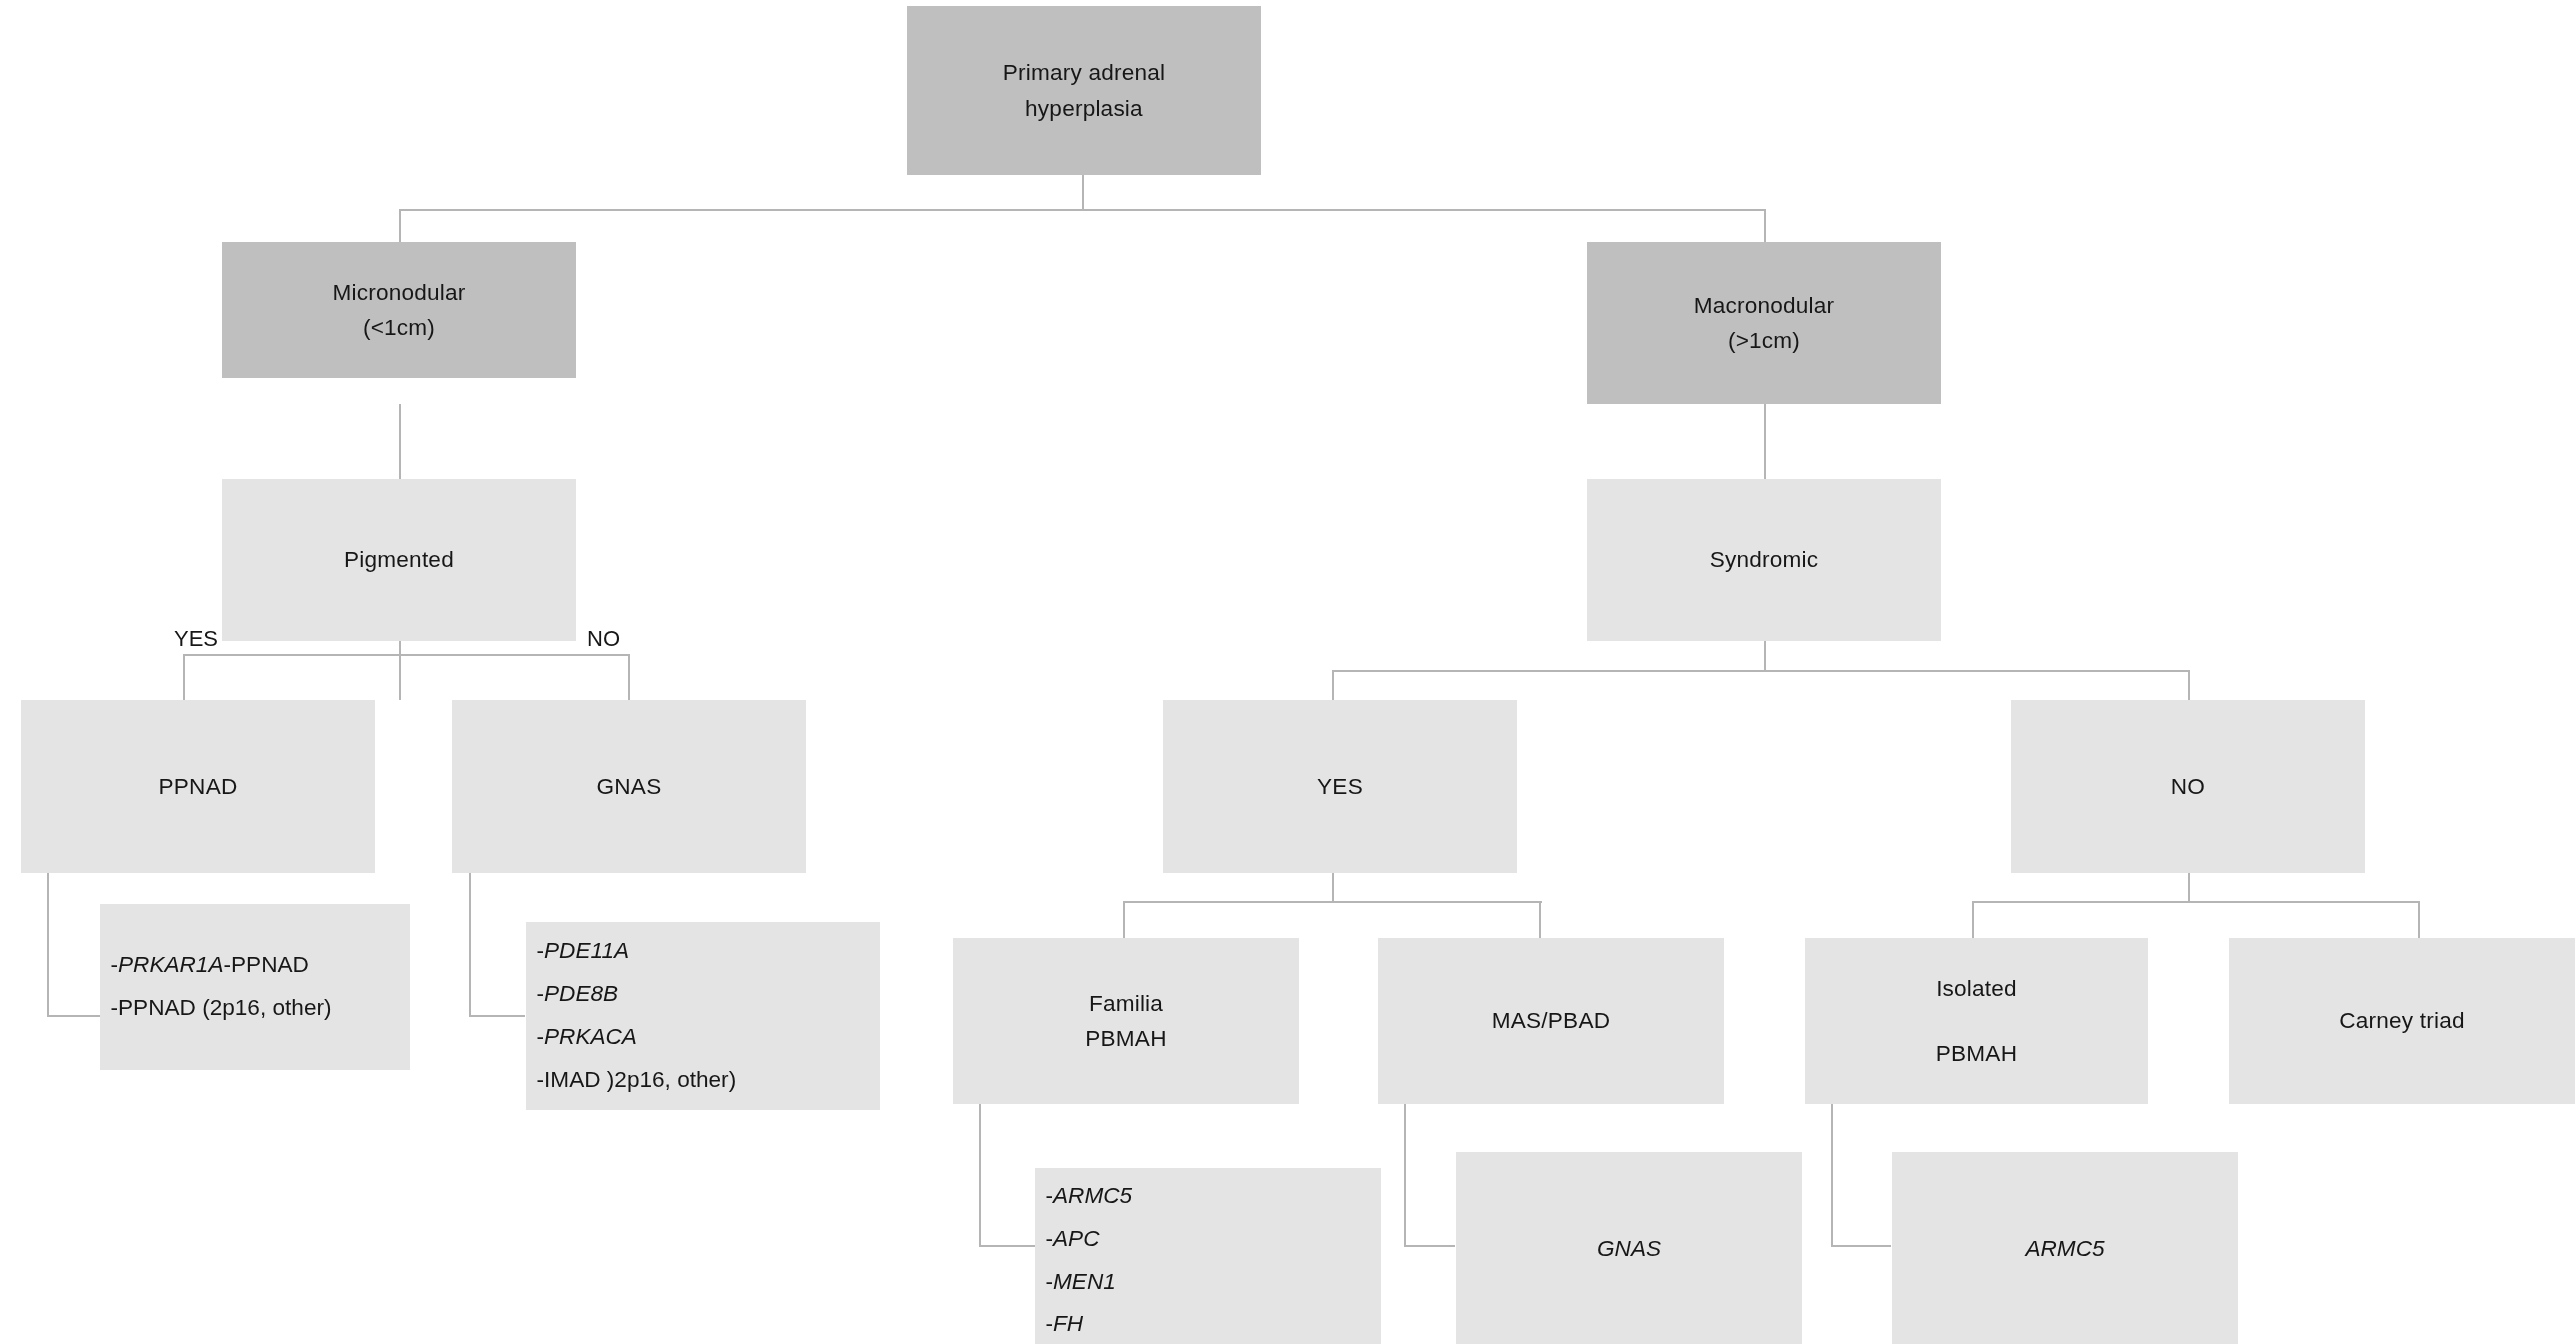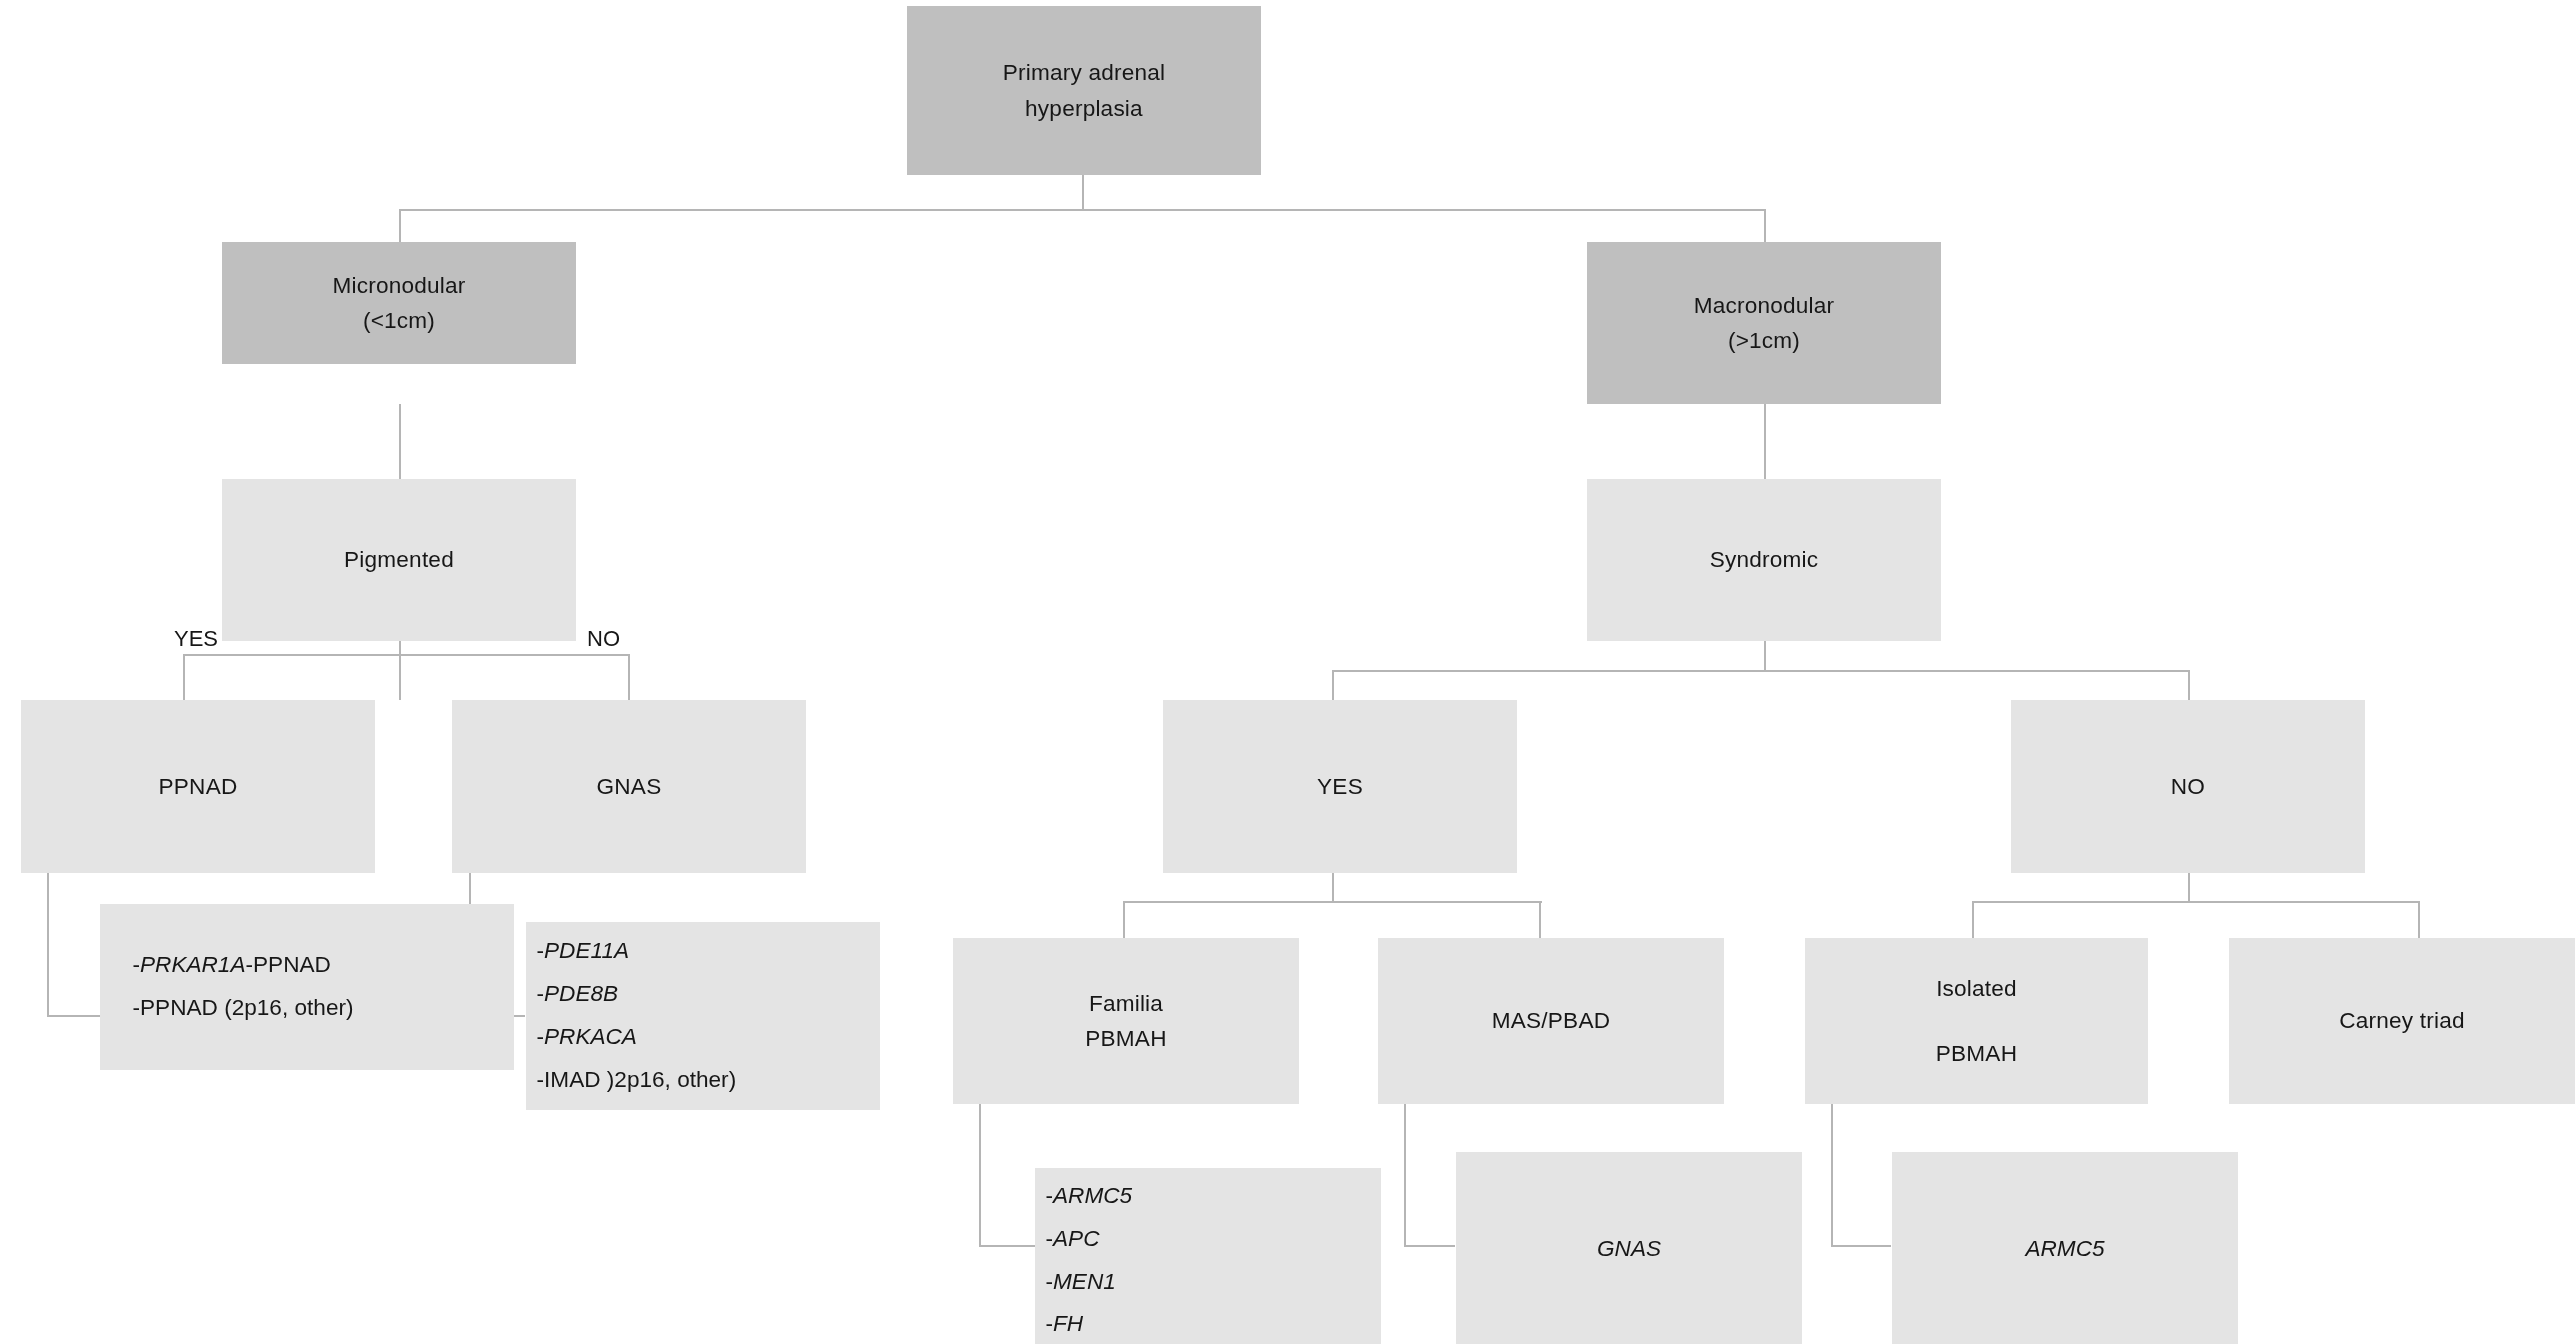--- a/index.html
+++ b/index.html
@@ -121,21 +121,21 @@
   <div class="ln-h" style="left:1404px; top:1245px; width:51px;"></div>
 
   <div class="ln-v" style="left:1831px; top:1104px; height:143px;"></div>
   <div class="ln-h" style="left:1831px; top:1245px; width:60px;"></div>
 
   <div class="node dark" style="left:907px; top:6px; width:354px; height:169px;">
     <span class="ln">Primary adrenal</span>
     <span class="ln">hyperplasia</span>
   </div>
 
-  <div class="node dark" style="left:222px; top:242px; width:354px; height:122px;">
+  <div class="node dark" style="left:222px; top:242px; width:354px; height:136px;">
     <span class="ln">Micronodular</span>
     <span class="ln">(&lt;1cm)</span>
   </div>
 
   <div class="node dark" style="left:1587px; top:242px; width:354px; height:162px;">
     <span class="ln">Macronodular</span>
     <span class="ln">(&gt;1cm)</span>
   </div>
 
   <div class="node light" style="left:222px; top:479px; width:354px; height:162px;">
@@ -176,21 +176,21 @@
 
   <div class="node light" style="left:1805px; top:938px; width:343px; height:166px;gap:30px;">
     <span class="ln">Isolated</span>
     <span class="ln">PBMAH</span>
   </div>
 
   <div class="node light" style="left:2229px; top:938px; width:346px; height:166px;">
     <span class="ln">Carney triad</span>
   </div>
 
-  <div class="genebox" style="left:100px; top:904px; width:414px; height:166px;padding-left:22px;">
+  <div class="genebox" style="left:100px; top:904px; width:310px; height:166px;">
       <div class="row"><span>-</span><span class="it">PRKAR1A</span><span>-PPNAD</span></div>
       <div class="row"><span>-</span><span>PPNAD (2p16, other)</span></div>
     </div>
 
   <div class="genebox" style="left:526px; top:922px; width:354px; height:188px;">
       <div class="row"><span>-</span><span class="it">PDE11A</span></div>
       <div class="row"><span>-</span><span class="it">PDE8B</span></div>
       <div class="row"><span>-</span><span class="it">PRKACA</span></div>
       <div class="row"><span>-</span><span>IMAD )2p16, other)</span></div>
     </div>

